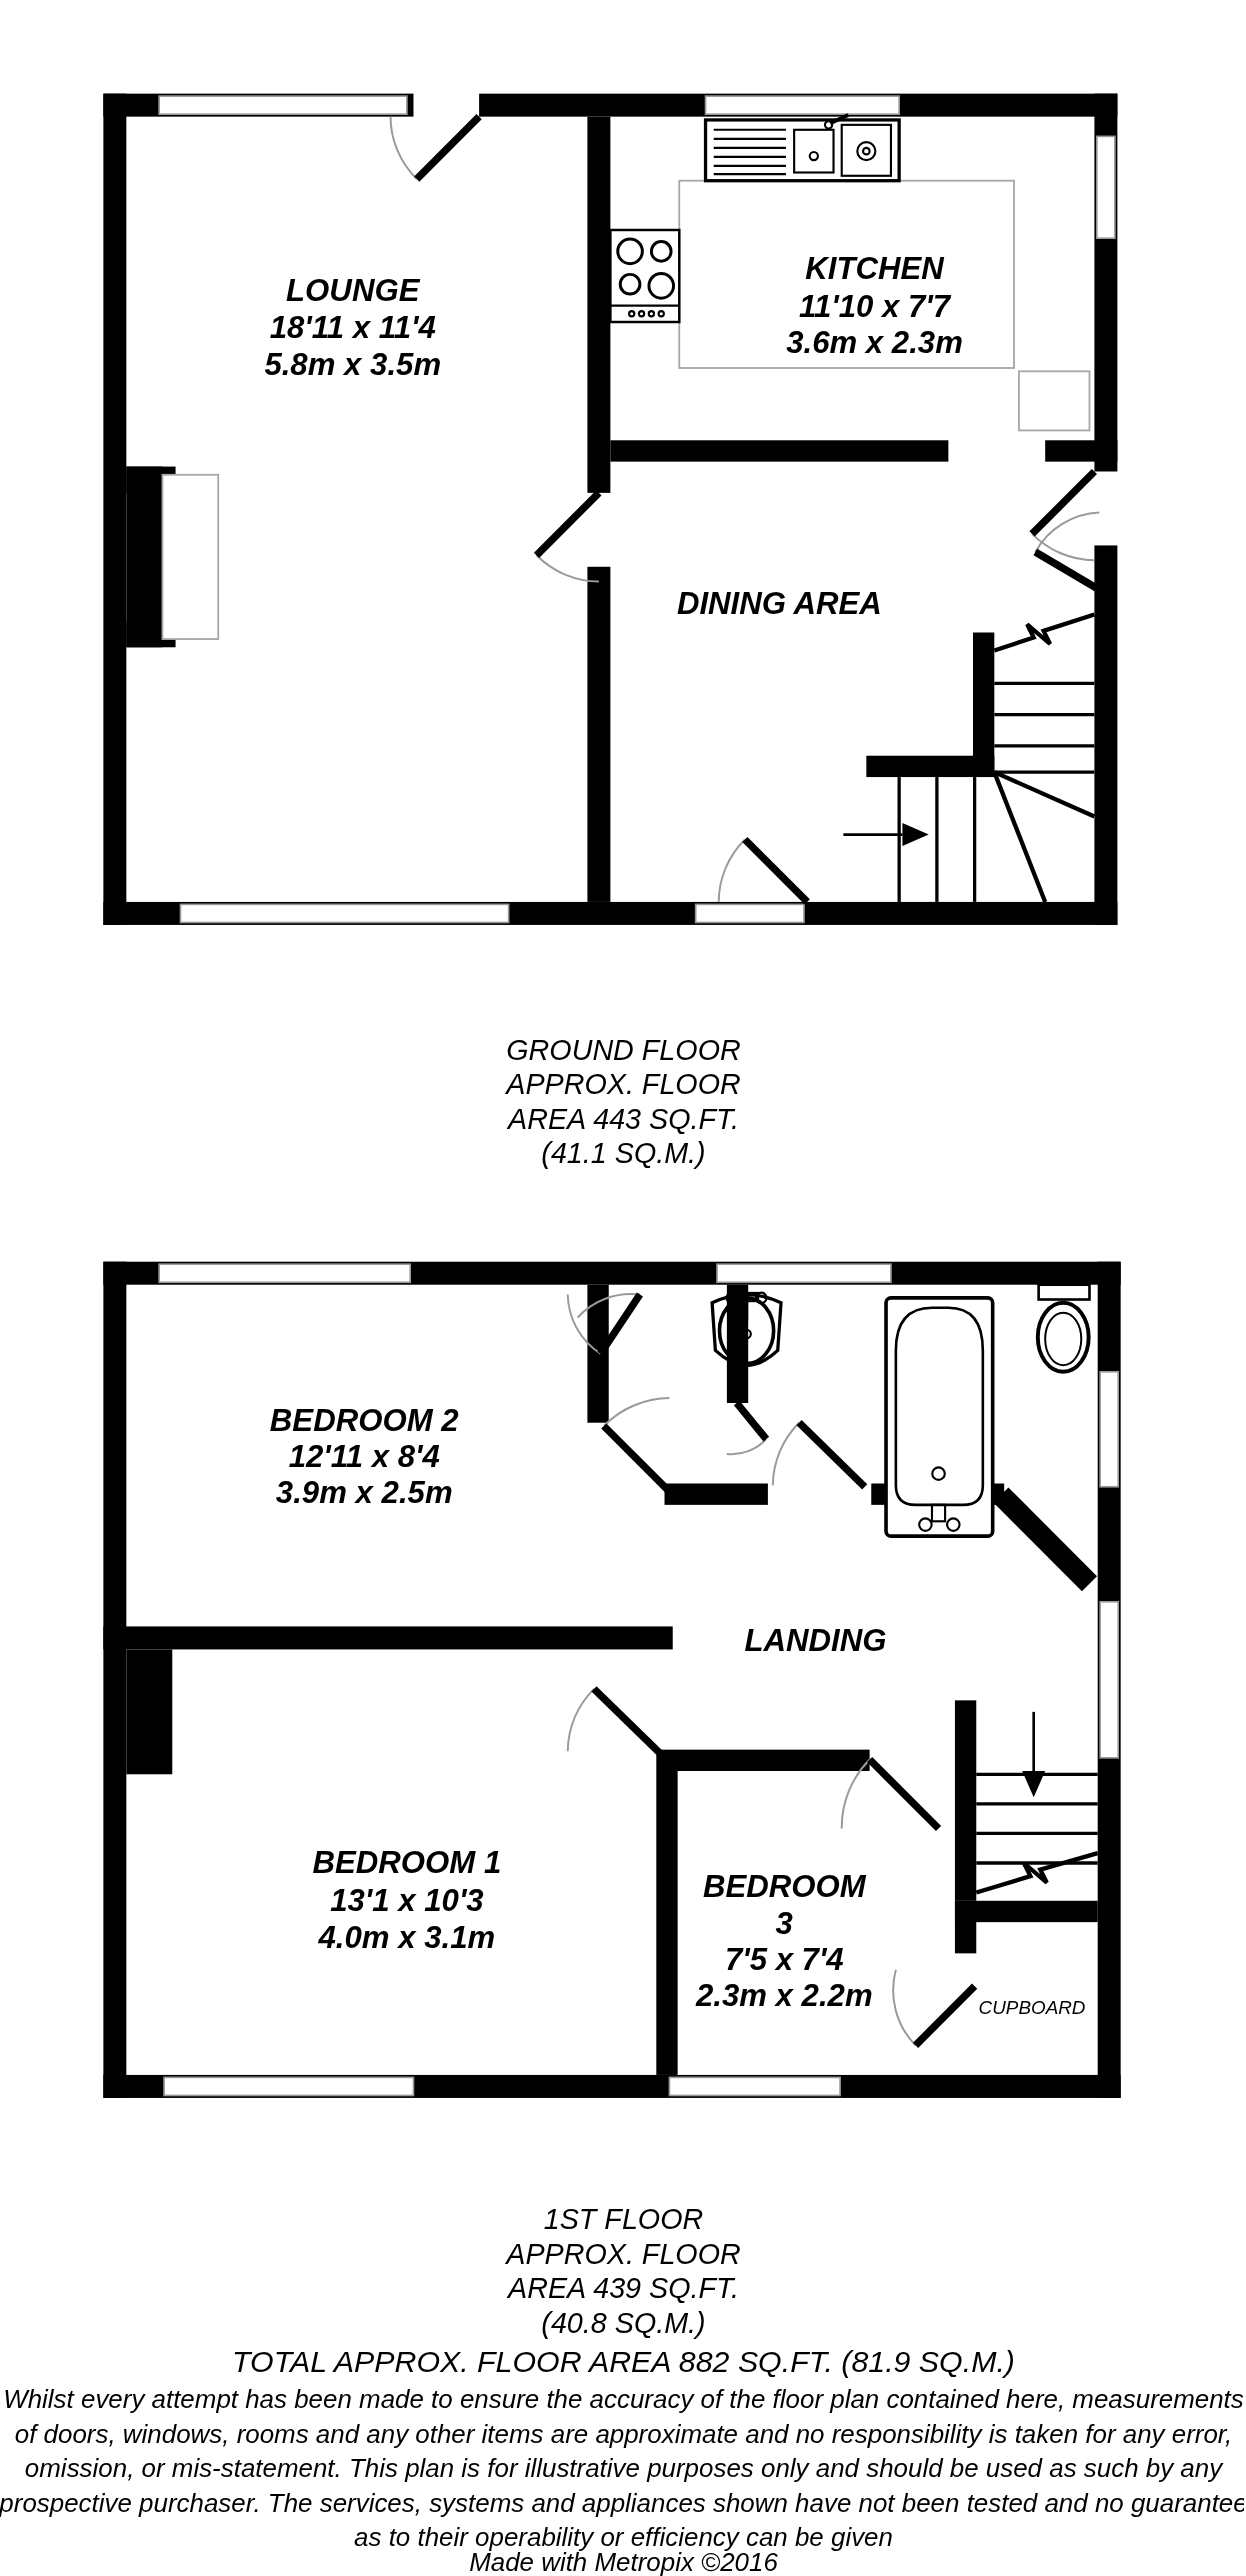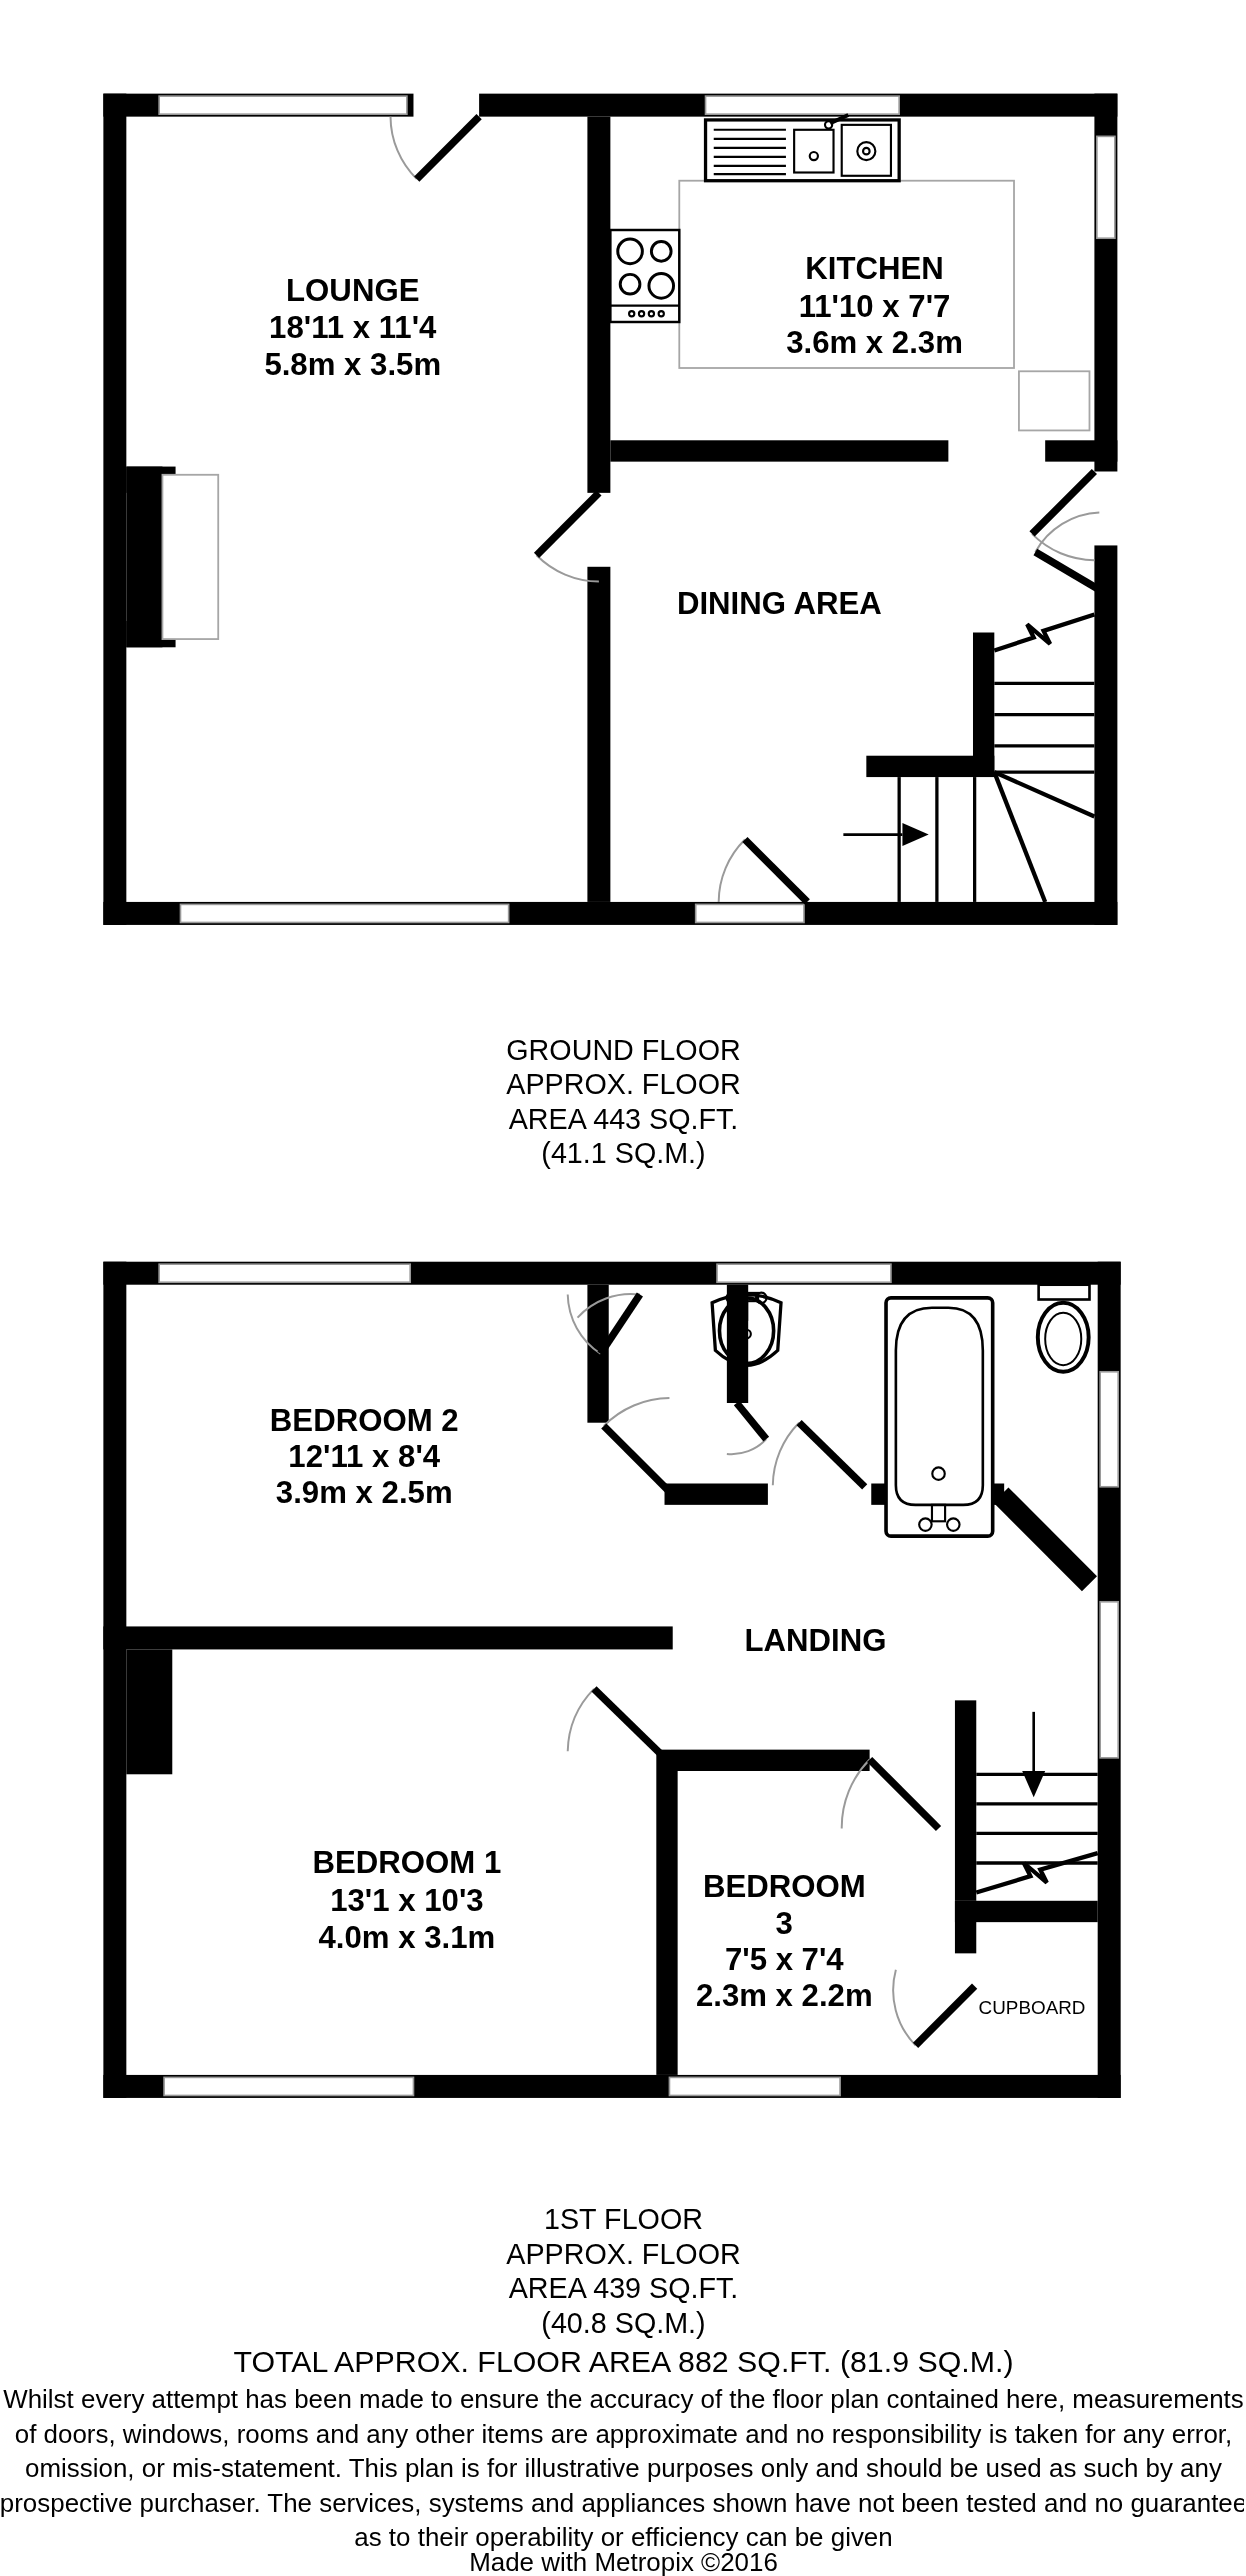--- a/index.html
+++ b/index.html
@@ -1,17 +1,17 @@
 <!DOCTYPE html>
 <html style="font-size:11px"><head>
 <meta charset="utf-8">
 <style>
   html,body{margin:0;padding:0;background:#fff;}
   #page{width:1244px;height:2576px;background:#fff;position:relative;overflow:hidden;
-        font-family:"Liberation Sans", sans-serif;}
+        font-family:"Liberation Sans", sans-serif;font-style:italic;}
   svg{display:block;}
   .wall{fill:#000;stroke:none;}
   .winbox{fill:#fff;stroke:#999;stroke-width:1;}
   .opening{fill:#fff;stroke:none;}
   .fix{fill:#fff;stroke:#000;stroke-width:2;}
   .fixthin{fill:none;stroke:#000;stroke-width:1.3;}
   .gray{fill:none;stroke:#a6a6a6;stroke-width:1.1;}
   .grayfill{fill:#fff;stroke:#a6a6a6;stroke-width:1.1;}
   .leaf{stroke:#000;stroke-width:4.5;stroke-linecap:butt;fill:none;}
   .arc{fill:none;stroke:#9a9a9a;stroke-width:1.2;}

